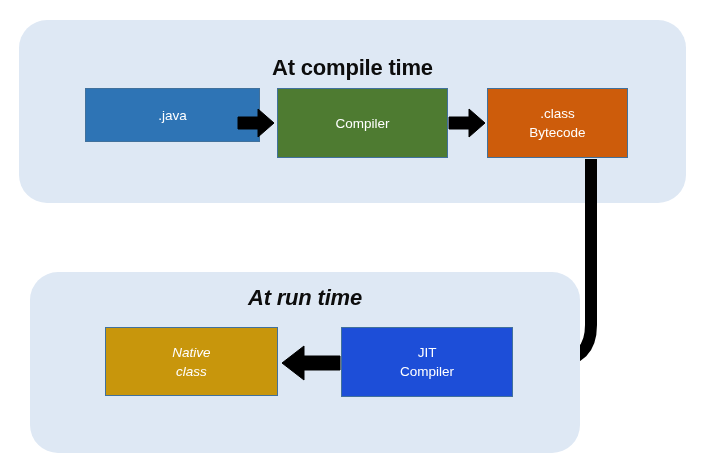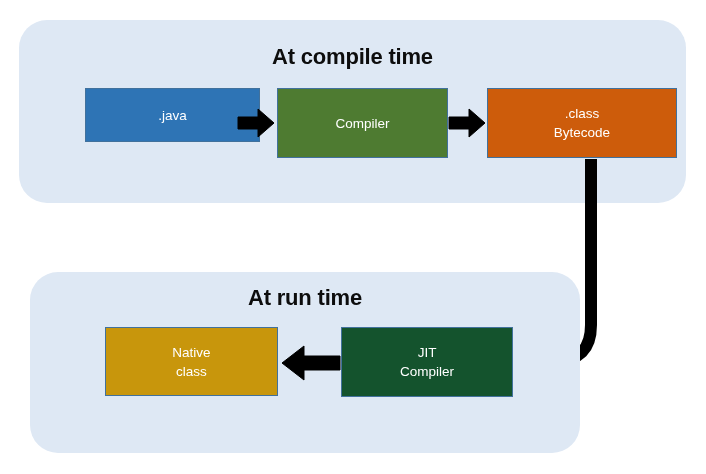--- a/index.html
+++ b/index.html
@@ -41,31 +41,32 @@
   .panel-title {
     position: absolute;
     font-weight: bold;
     color: #0d0d0d;
     text-align: center;
     letter-spacing: -0.2px;
     white-space: nowrap;
   }
   #title-compile {
     left: 19px;
-    top: 42px;
+    top: 53px;
     width: 667px;
     font-size: 22px;
     line-height: 30px;
   }
   #title-run {
     left: 30px;
     top: 283px;
     width: 550px;
     font-size: 22px;
     line-height: 30px;
+    font-style: italic;
   }
 
   
   .proc-box {
     position: absolute;
     box-sizing: border-box;
     border: 1px solid #41719c;
     display: flex;
     flex-direction: column;
     align-items: center;
@@ -88,37 +89,38 @@
   #box-compiler {
     left: 277px;
     top: 88px;
     width: 171px;
     height: 70px;
     background: #4e7b31;
   }
   #box-class {
     left: 487px;
     top: 88px;
-    width: 190px;
+    width: 141px;
     height: 70px;
     background: #cd5c0b;
   }
   #box-native {
     left: 105px;
     top: 327px;
     width: 173px;
     height: 69px;
     background: #c8960c;
+    font-style: italic;
   }
   #box-jit {
     left: 341px;
     top: 327px;
     width: 172px;
     height: 70px;
-    background: #14532d;
+    background: #1d4ed8;
   }
 
   
   .connector {
     position: absolute;
     overflow: visible;
   }
   #arrow-java-compiler {
     left: 236px;
     top: 103px;

